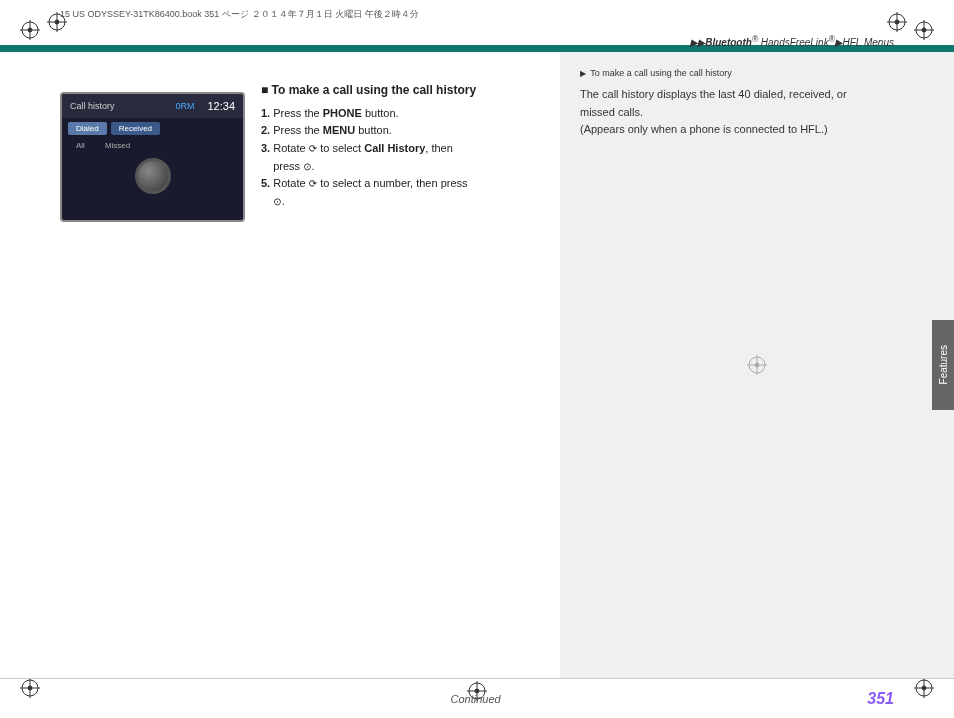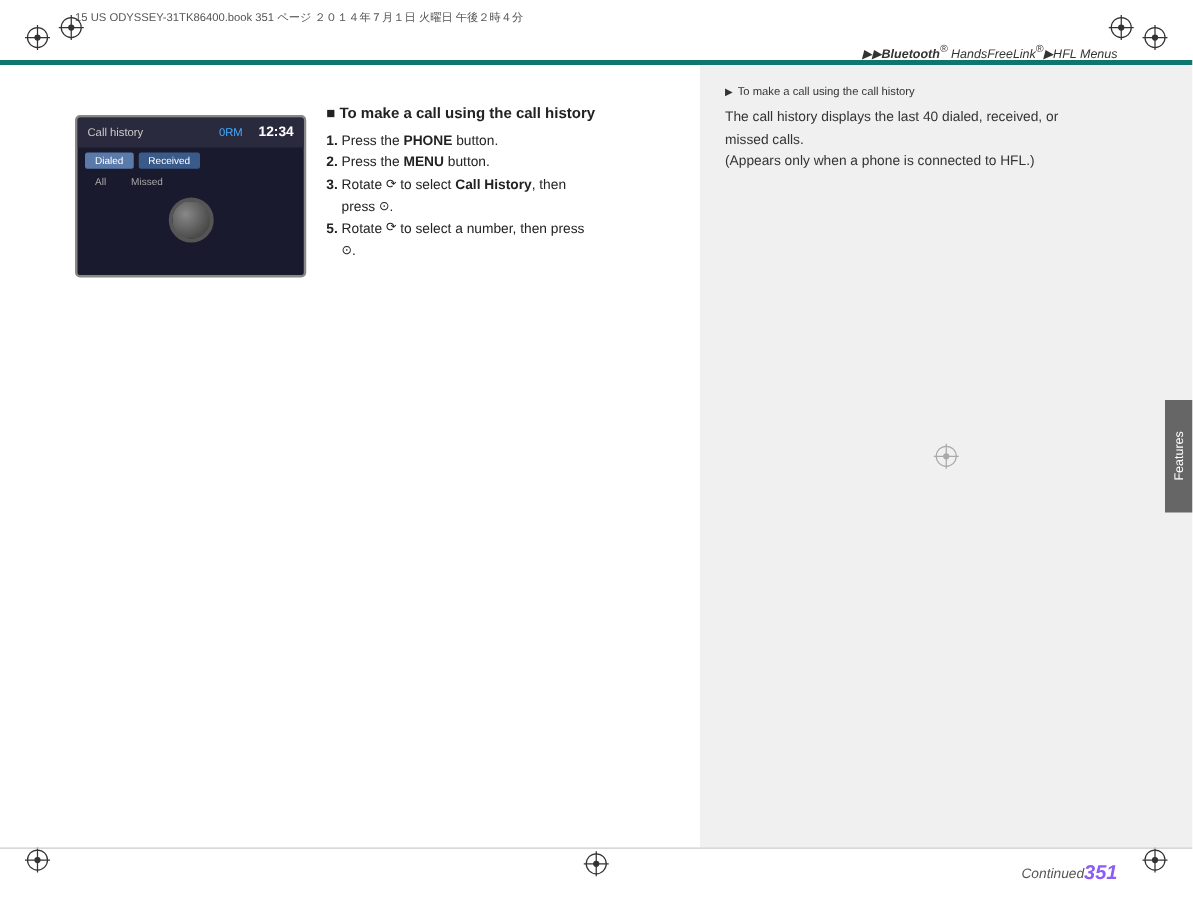--- a/index.html
+++ b/index.html
@@ -14,21 +14,21 @@
       position: relative;
     }
 
     
     .top-header {
       position: absolute;
       top: 0;
       left: 0;
       right: 0;
       height: 52px;
-      border-bottom: 4px solid #0f766e;
+      border-bottom: 7px solid #0f766e;
       text-align: center;
     }
 
     .top-file-info {
       position: absolute;
       top: 8px;
       left: 60px;
       font-size: 9px;
       color: #555;
       white-space: nowrap;
@@ -84,21 +84,21 @@
     }
 
     .screen-title {
       color: #ccc;
       font-size: 9px;
     }
 
     .screen-time {
       color: #fff;
       font-size: 11px;
-      font-weight: bold;
+      font-weight: normal;
     }
 
     .screen-bluetooth {
       color: #4af;
       font-size: 9px;
       margin-left: 48px;
     }
 
     .screen-tabs {
       display: flex;
@@ -224,21 +224,21 @@
     
     .bottom-footer {
       position: absolute;
       bottom: 0;
       left: 0;
       right: 0;
       height: 40px;
       border-top: 1px solid #ccc;
       display: flex;
       align-items: center;
-      justify-content: flex-end;
+      justify-content: space-between;
       padding: 0 60px;
     }
 
     .footer-continued {
       font-size: 11px;
       color: #555;
       font-style: italic;
     }
 
     .footer-page {

